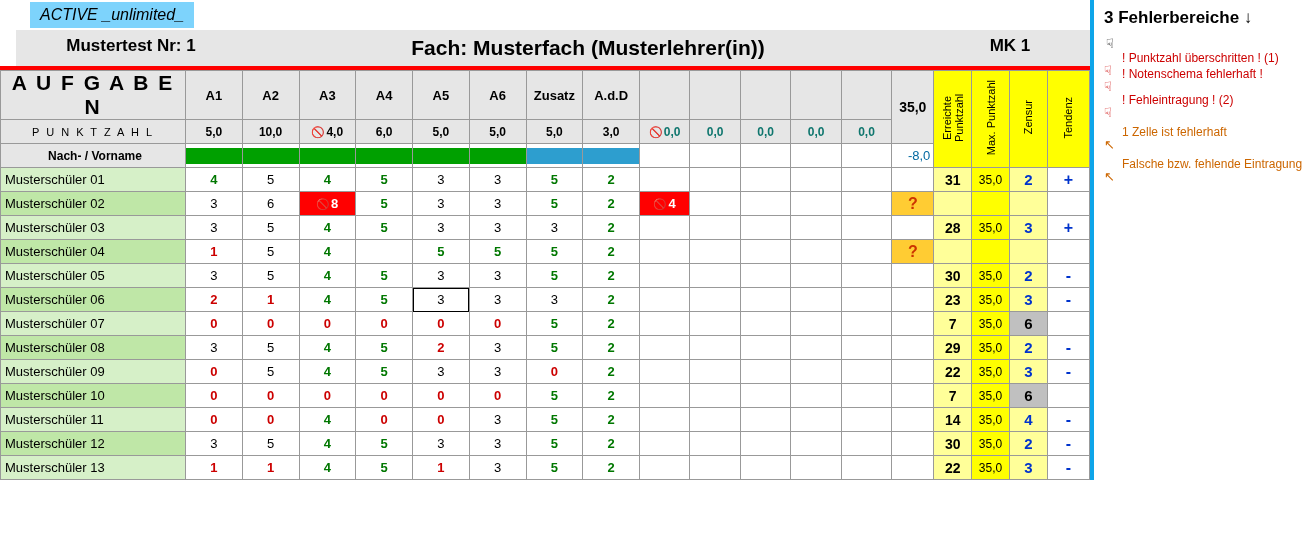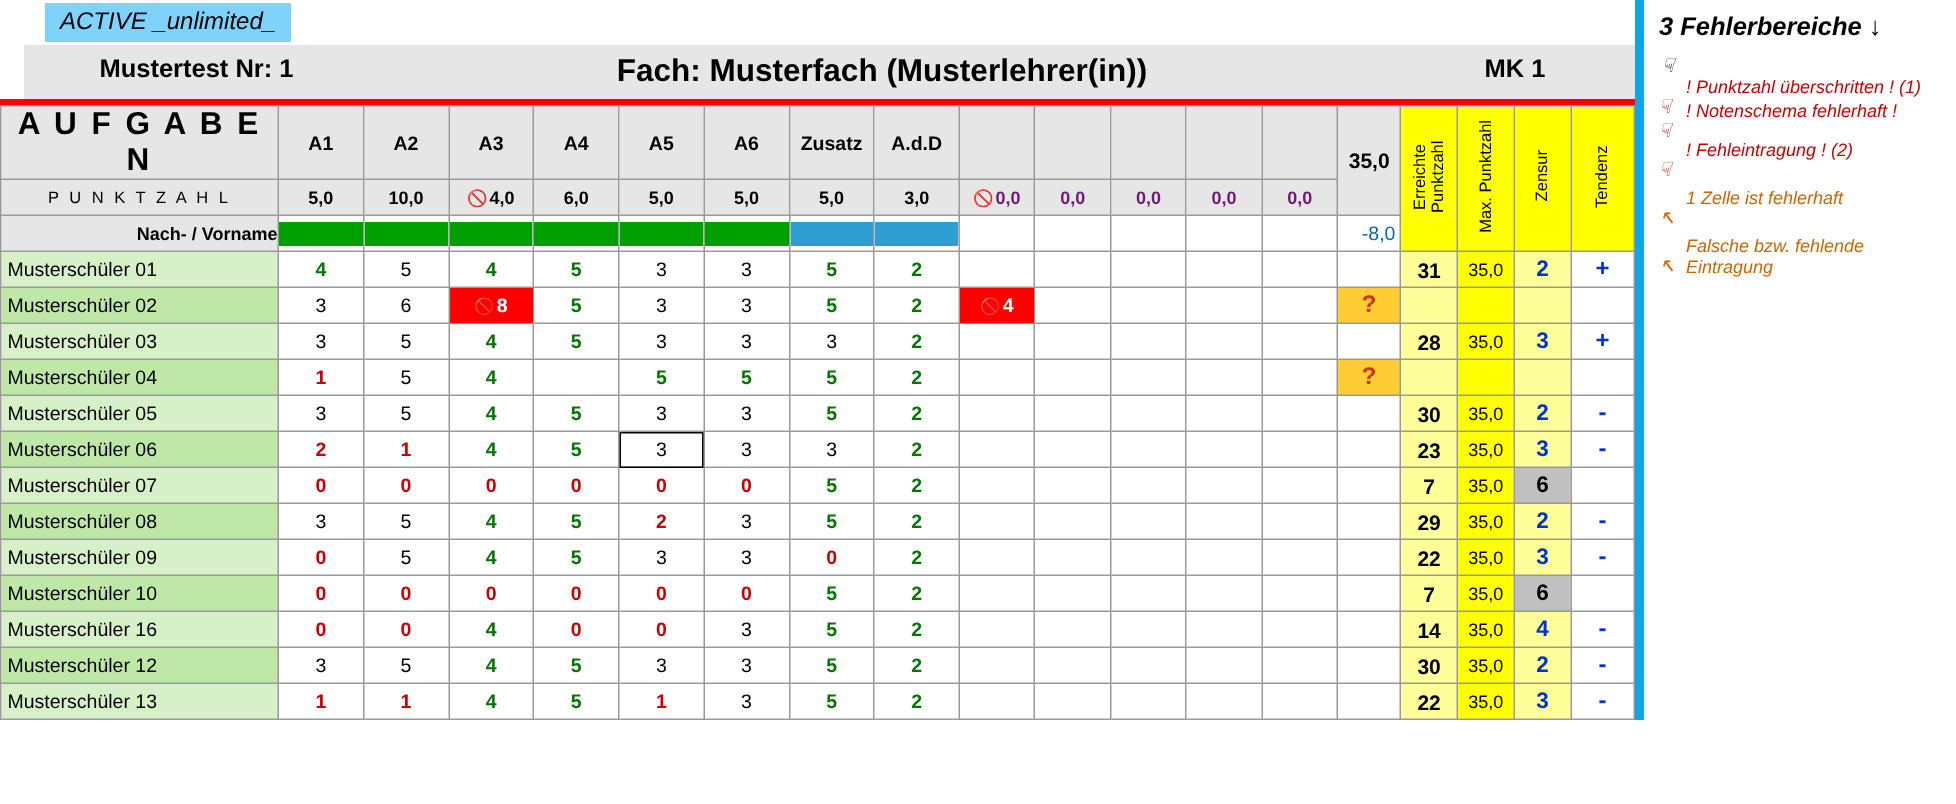--- a/index.html
+++ b/index.html
@@ -1,19 +1,19 @@
 <!DOCTYPE html>
 <html><head>
 <meta charset="utf-8">
 <style>
   * { box-sizing: border-box; }
   body { margin:0; padding:0; font-family: Arial, sans-serif; font-size:13px; background:#fff; width:1304px; }
   .wrap { display:flex; }
   .main { flex:0 0 1090px; }
-  .side { flex:1; padding:6px 0 0 6px; border-left:6px solid #0ea5e9;font-style:italic; }
+  .side { flex:1; padding:6px 0 0 6px; border-left:4px solid #0ea5e9; }
   .active-bar { display:inline-block; background:#7dd3fc; padding:4px 10px; font-style:italic; font-size:16px; }
   .title-row { display:flex; background:#e6e6e6;margin-left:16px; }
   .title-left { flex:0 0 230px; text-align:center; font-weight:bold; font-size:17px; padding:6px 0; }
   .title-mid  { flex:1; text-align:center; font-weight:bold; font-size:21px; padding:6px 0; }
   .title-right{ flex:0 0 160px; text-align:center; font-weight:bold; font-size:17px; padding:6px 0; }
   .redbar { height:4px; background:#ff0000; }
   table { border-collapse:collapse; width:100%; table-layout:fixed; }
   td, th { border:1px solid #999; text-align:center; font-size:13px; height:24px; padding:0; overflow:hidden; }
   col.cname { width:176px; }
   col.ca { width:54px; }
@@ -35,21 +35,21 @@
   .bad { background:#ff0000; color:#fff; font-weight:bold; position:relative; }
   .qmark { background:#ffcc33; color:#cc3300; font-weight:bold; font-size:16px; }
   .sumE { background:#ffff99; font-weight:bold; font-size:14px; }
   .sumM { background:#ffff00; font-size:12px; }
   .sumZ { background:#ffff99; color:#0033cc; font-weight:bold; font-size:15px; }
   .sumZg { background:#c0c0c0; color:#000; font-weight:bold; font-size:15px; }
   .tend { color:#0033cc; font-weight:bold; font-size:16px; }
   .vh { writing-mode: vertical-rl; transform: rotate(180deg); font-size:11px; display:inline-block; padding:2px 0;}
   .yellowhdr { background:#ffff00; }
   .nosign::before { content:"🚫"; font-size:11px; margin-right:1px; }
-  .gray { color:#701a75; }
+  .gray { color:#0f766e; }
   .neg { text-align:right; padding-right:3px; color:#0369a1;}
   .side h { display:block; font-weight:bold; font-size:17px; padding:2px 0 8px 4px;}
   .side .err { color:#cc0000; font-size:12px; padding-left:22px; position:relative; margin-bottom:2px;}
   .side .info { color:#cc6600; font-size:12px; padding-left:22px; position:relative; margin:18px 0;}
   .hand { position:absolute; left:4px; top:12px; font-size:13px; }
   .hand2 { display:inline-block; margin-left:6px; font-size:13px; }
   .sel { outline:1px solid #000; outline-offset:-1px; }
   .sumhdr-lbl { background:#e6e6e6; font-weight:bold; font-size:14px;}
 </style>
 </head>
@@ -119,21 +119,21 @@
             <td class="hdr-pts">5,0</td>
             <td class="hdr-pts">5,0</td>
             <td class="hdr-pts">3,0</td>
             <td class="hdr-pts gray"><span class="nosign"></span>0,0</td>
             <td class="hdr-pts gray">0,0</td>
             <td class="hdr-pts gray">0,0</td>
             <td class="hdr-pts gray">0,0</td>
             <td class="hdr-pts gray">0,0</td>
           </tr>
           <tr>
-            <td class="hdr-pts" style="text-align:right;padding-left:4px">Nach- / Vorname</td>
+            <td class="hdr-pts" style="text-align:center;padding-left:4px">Nach- / Vorname</td>
             <td>
               <div class="greenbar"></div>
             </td>
             <td>
               <div class="greenbar"></div>
             </td>
             <td>
               <div class="greenbar"></div>
             </td>
             <td>
@@ -364,21 +364,21 @@
             <td></td>
             <td></td>
             <td></td>
             <td></td>
             <td class="sumE">7</td>
             <td class="sumM">35,0</td>
             <td class="sumZg">6</td>
             <td class="tend"></td>
           </tr>
           <tr class="">
-            <td class="name-cell">Musterschüler 16</td>
+            <td class="name-cell">Musterschüler 11</td>
             <td class="r">0</td>
             <td class="r">0</td>
             <td class="g">4</td>
             <td class="r">0</td>
             <td class="r">0</td>
             <td class="bk">3</td>
             <td class="g">5</td>
             <td class="g">2</td>
             <td></td>
             <td></td>

